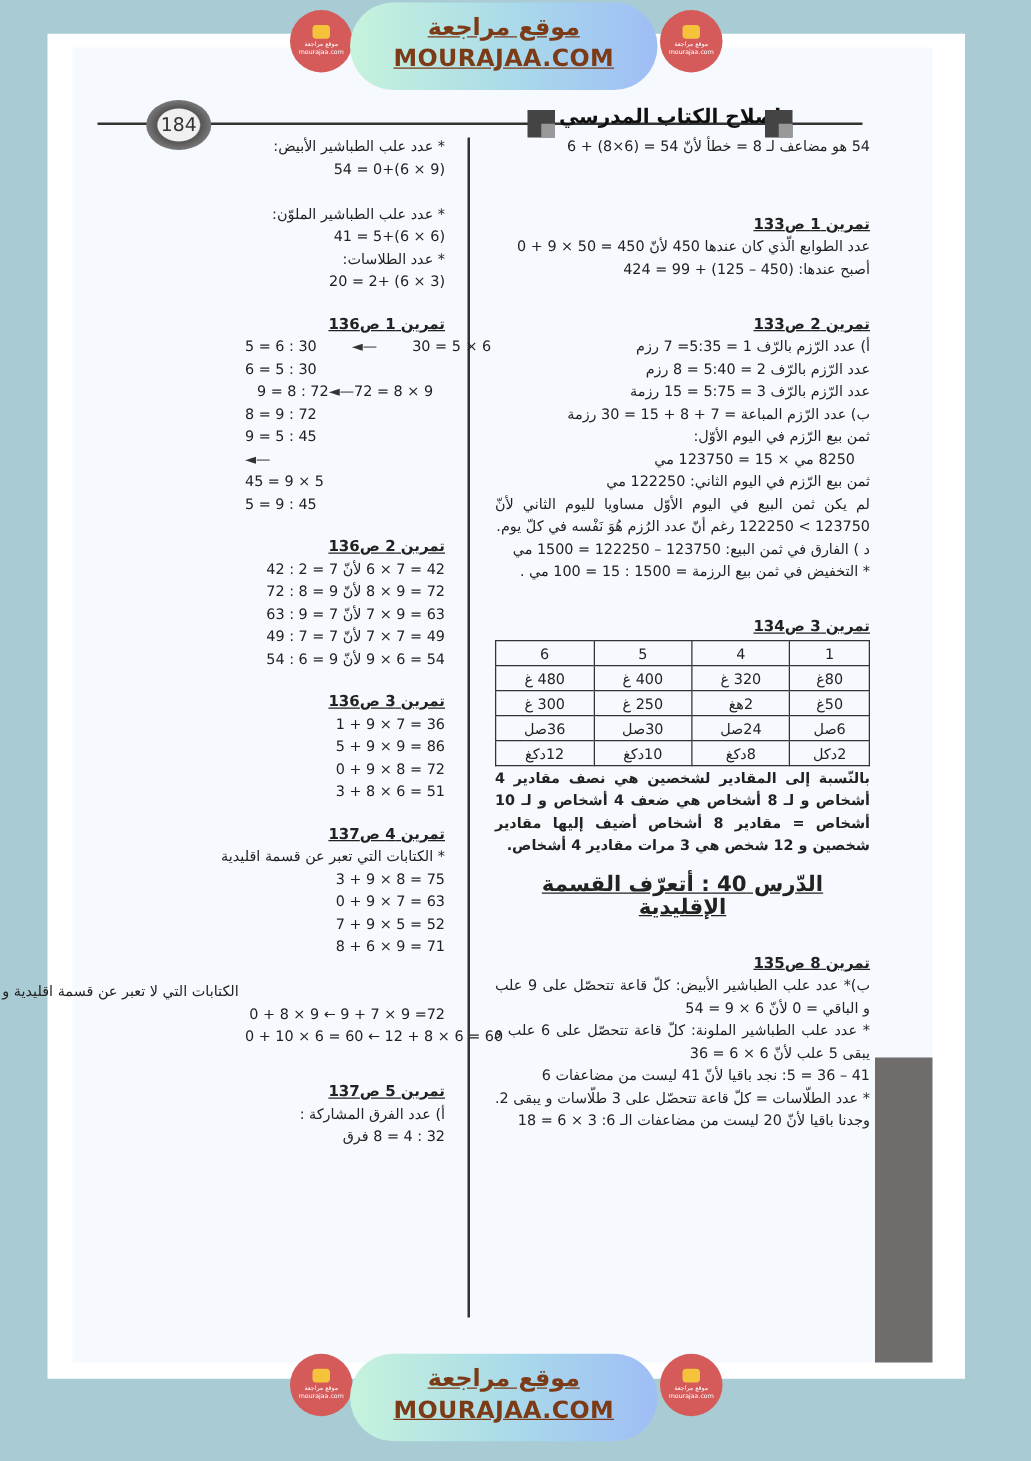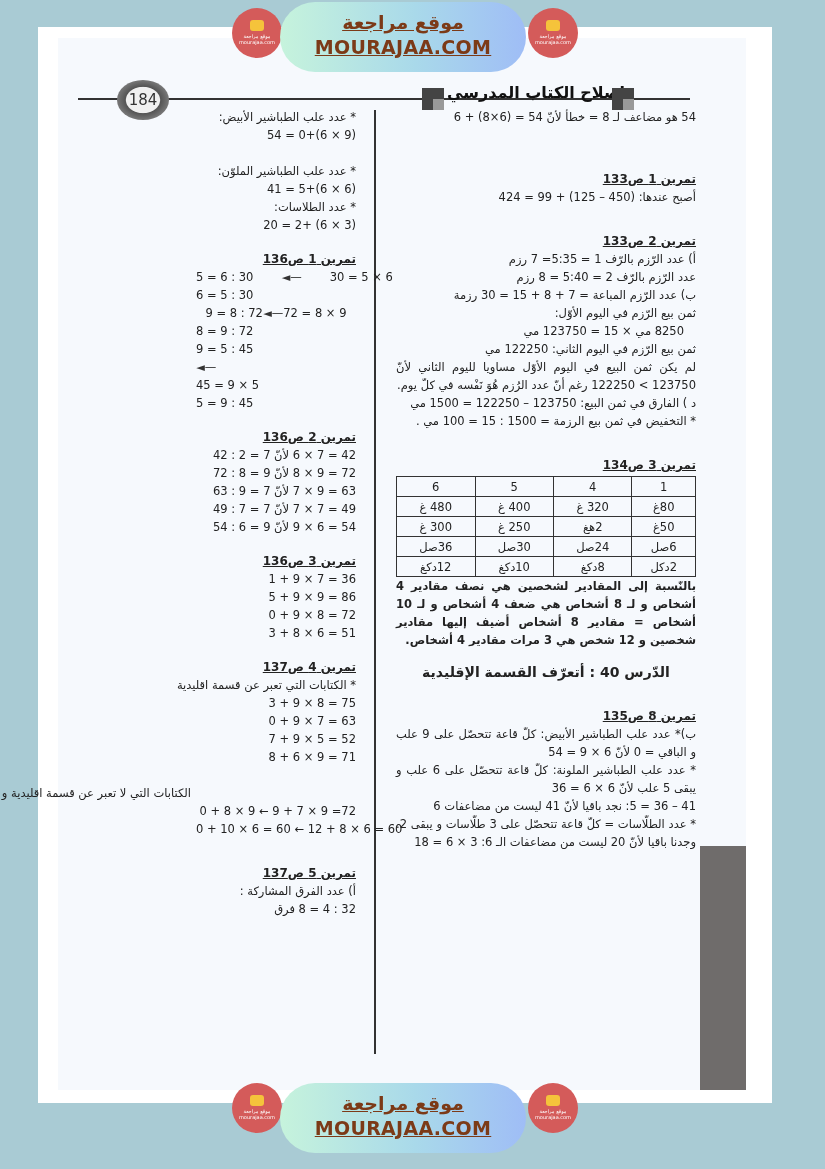--- a/index.html
+++ b/index.html
@@ -23,21 +23,21 @@
   .colL{left:196px;top:108px;width:160px;}
   .colR{left:396px;top:108px;width:300px;}
   .line{white-space:nowrap;}
   .eq{direction:ltr;text-align:right;}
   .h{font-weight:bold;text-decoration:underline;font-size:12px;margin-top:8px;}
   .gap{height:18px;}
   .gapS{height:8px;}
   .arrow{color:#333;}
   table.t{border-collapse:collapse;width:300px;direction:rtl;margin-top:2px;}
   table.t td{border:1px solid #333;text-align:center;font-size:11.5px;height:19px;padding:0;}
-  .lesson{font-weight:bold;text-align:center;font-size:14px;margin:14px 0 10px 0;}
+  .lesson{font-weight:bold;text-decoration:underline;text-align:center;font-size:17px;margin:14px 0 10px 0;}
   .wrap{white-space:normal;text-align:justify;}
   .lwrap{white-space:normal;text-align:justify;width:325px;}
 </style>
 </head>
 <body>
 
 <div class="page"></div>
 <div class="scan"></div>
 <div class="darkstrip"></div>
 
@@ -130,26 +130,28 @@
   <div class="line">أ) عدد الفرق المشاركة :</div>
   <div class="line">32 : 4 = 8 فرق</div>
 </div>
 
 <div class="col colR">
   <div class="line">54 هو مضاعف لـ 8 = خطأ لأنّ 54 = (6×8) + 6</div>
   <div class="gap"></div>
     <div class="gap"></div>
 
   <div class="h">تمرين 1 ص133</div>
+  <div class="line">عدد الطوابع الّذي كان عندها 450 لأنّ 450 = 50 × 9 + 0</div>
   <div class="line">أصبح عندها: (450 – 125) + 99 = 424</div>
   <div class="gap"></div>
 
   <div class="h">تمرين 2 ص133</div>
   <div class="line">أ) عدد الرّزم بالرّف 1 = 5:35= 7 رزم</div>
   <div class="line">عدد الرّزم بالرّف 2 = 5:40 = 8 رزم</div>
+  <div class="line">عدد الرّزم بالرّف 3 = 5:75 = 15 رزمة</div>
   <div class="line">ب) عدد الرّزم المباعة = 7 + 8 + 15 = 30 رزمة</div>
   <div class="line">ثمن بيع الرّزم في اليوم الأوّل:</div>
   <div class="line" style="padding-right:12px;">8250 مي × 15 = 123750 مي</div>
   <div class="line">ثمن بيع الرّزم في اليوم الثاني: 122250 مي</div>
   <div class="wrap">لم يكن ثمن البيع في اليوم الأوّل مساويا لليوم الثاني لأنّ 123750 &gt; 122250 رغم أنّ عدد الرُزم هُوَ نَفْسه في كلّ يوم.</div>
   <div class="line">د ) الفارق في ثمن البيع: 123750 – 122250 = 1500 مي</div>
   <div class="line">* التخفيض في ثمن بيع الرزمة = 1500 : 15 = 100 مي .</div>
   <div class="gap"></div>
 
   <div class="h">تمرين 3 ص134</div>

